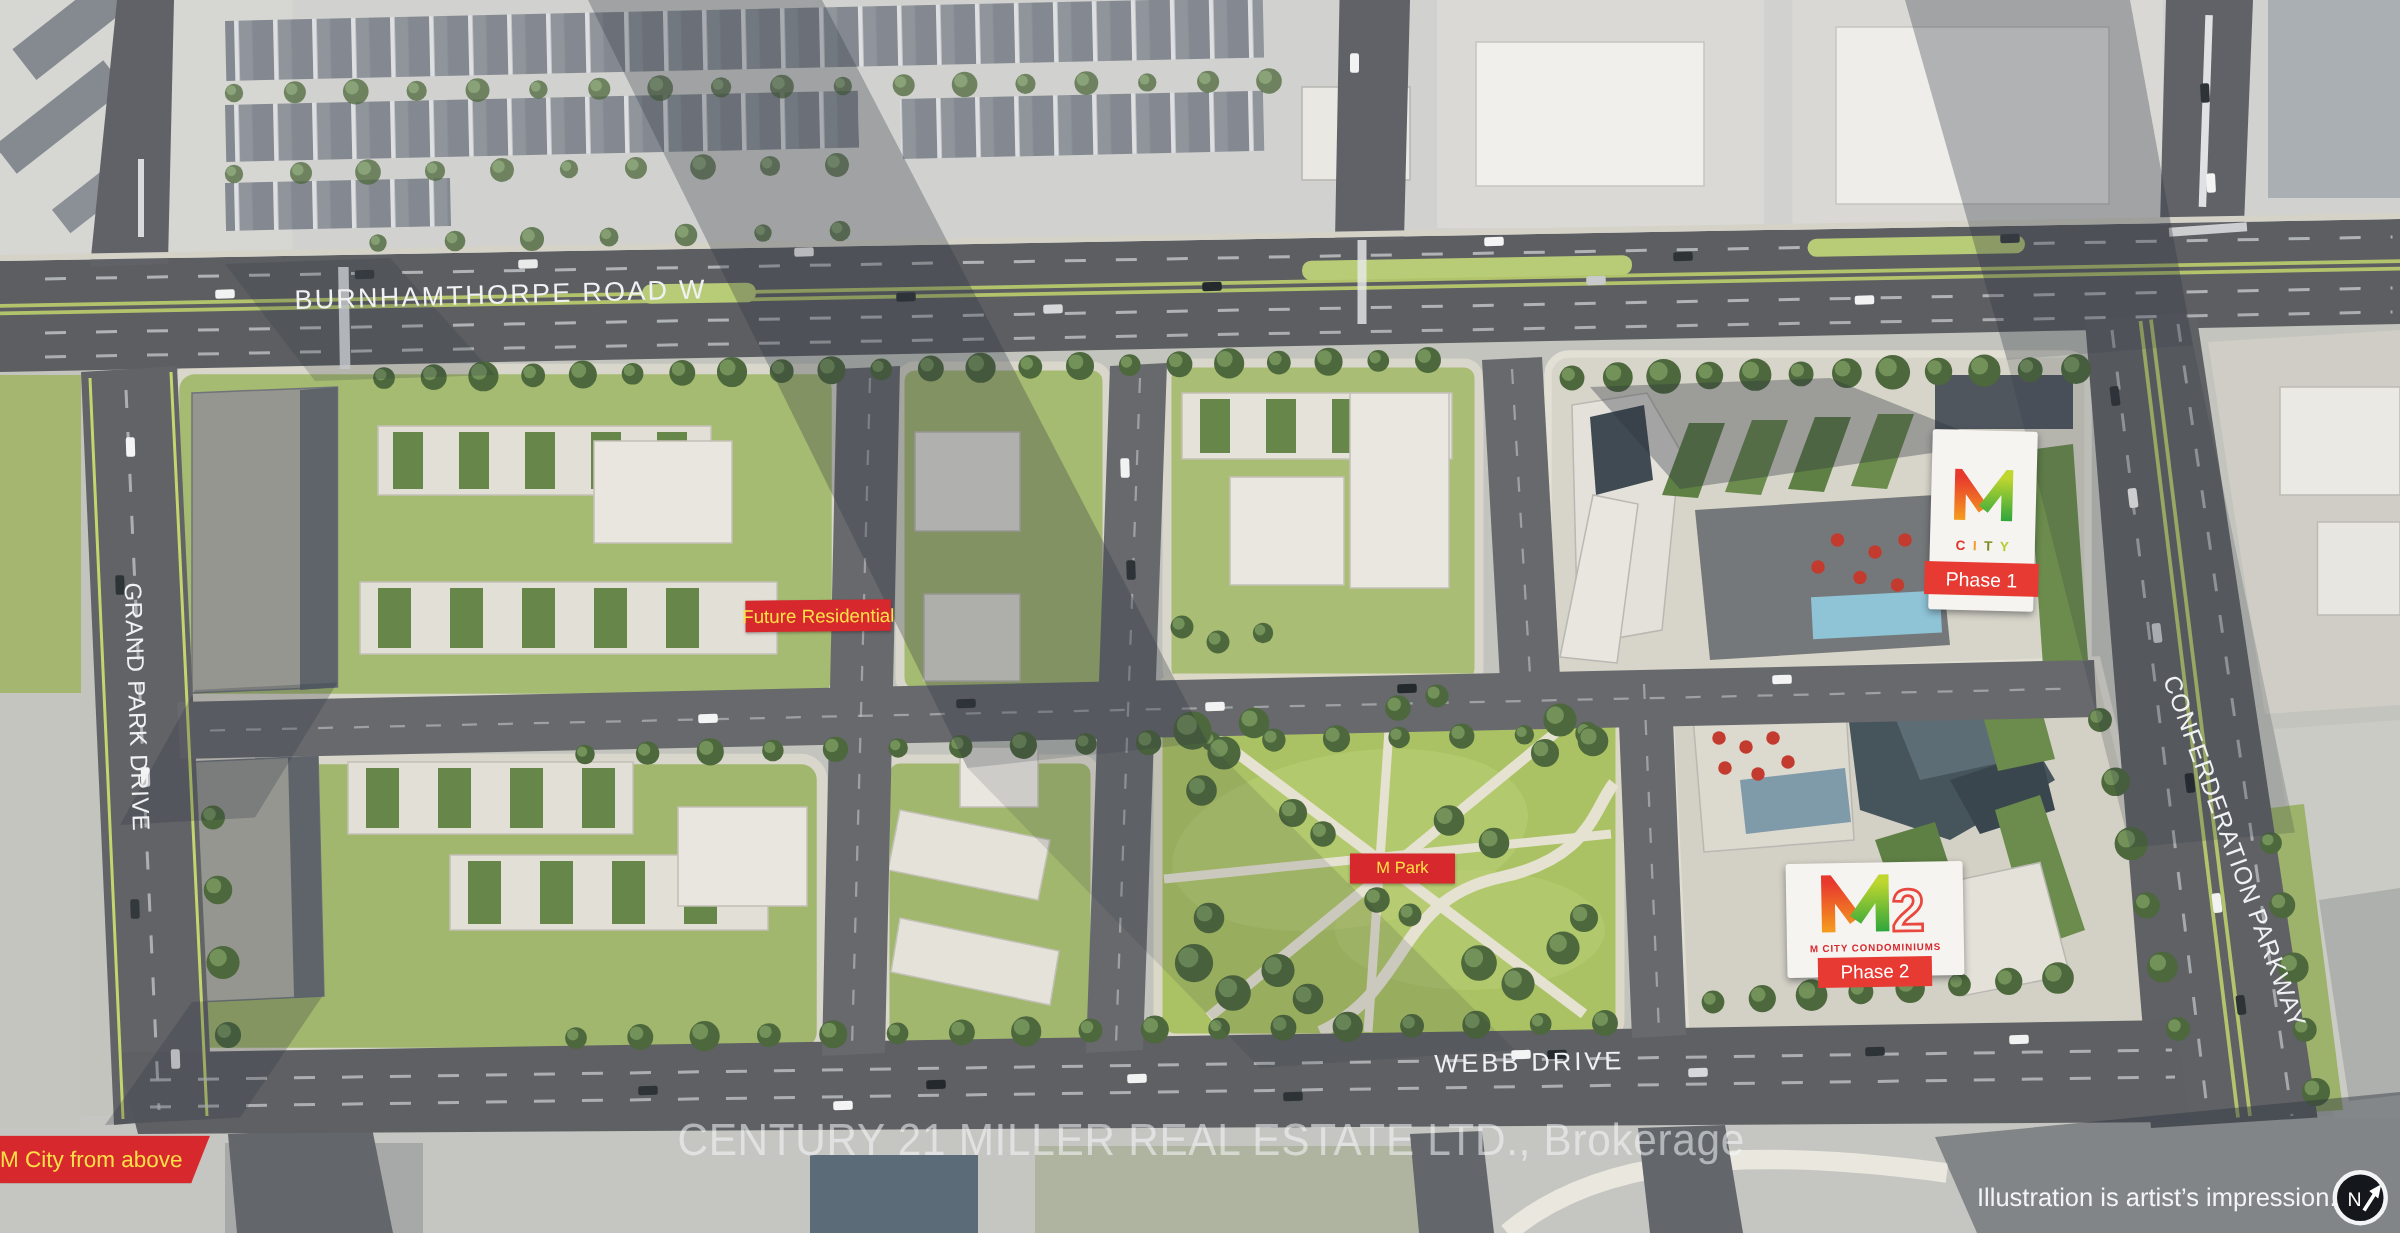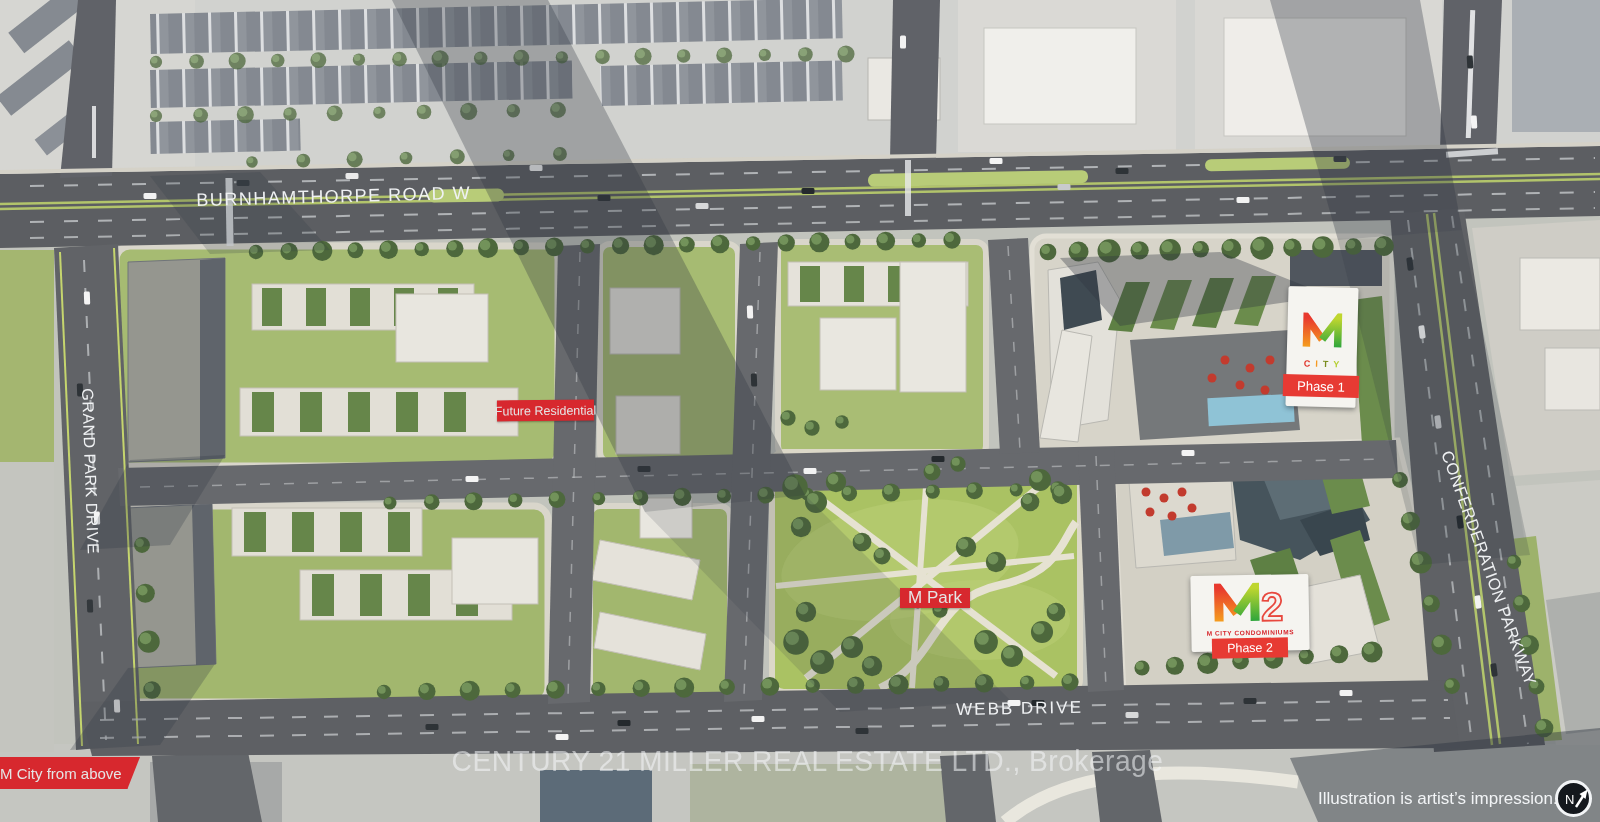--- a/index.html
+++ b/index.html
@@ -1,21 +1,21 @@
 <!DOCTYPE html>
 <html><head>
 <meta charset="utf-8">
 <style>
   html,body{margin:0;padding:0;background:#222;}
   .stage{position:relative;width:1600px;height:822px;overflow:hidden;
          background:#c2c4bd;font-family:"Liberation Sans",sans-serif;}
   .stage svg.scene{position:absolute;left:0;top:0;}
   .ov{position:absolute;white-space:nowrap;}
   .road-label{color:#eff1f3;font-weight:400;}
-  .tag{background:#d7282e;color:#e5e5e5;display:flex;align-items:center;justify-content:center;
+  .tag{background:#d7282e;color:#fde047;display:flex;align-items:center;justify-content:center;
        box-shadow:0 1px 2px rgba(0,0,0,.3);}
   .card{position:absolute;background:#f5f4f0;border-radius:2px;
         box-shadow:0 2px 5px rgba(20,25,30,.45);}
   .banner{background:#e73a33;color:#fff;display:flex;align-items:center;justify-content:center;
           font-weight:400;}
   .city-row{display:flex;justify-content:center;gap:5px;font-weight:700;font-size:9px;}
   .sub-row{color:#d7282e;font-weight:700;font-size:6.5px;letter-spacing:.6px;text-align:center;}
   .watermark{color:rgba(245,247,249,.55);font-size:30px;letter-spacing:.5px;
              transform:scaleX(.94);transform-origin:center;text-align:center;}
   .disclaimer{color:rgba(248,250,252,.95);font-size:17px;}
@@ -444,21 +444,21 @@
   <div class="ov road-label" style="left:196px;top:190px;font-size:18px;letter-spacing:1.5px;transform:rotate(-1.5deg);transform-origin:0 0;">BURNHAMTHORPE ROAD W</div>
 
   <div class="ov road-label" style="left:96px;top:388px;font-size:16px;letter-spacing:.5px;transform:rotate(88deg);transform-origin:0 0;">GRAND PARK DRIVE</div>
 
   <div class="ov road-label" style="left:1455px;top:448px;font-size:16.5px;letter-spacing:.5px;transform:rotate(70deg);transform-origin:0 0;">CONFERDERATION PARKWAY</div>
 
   <div class="ov road-label" style="left:956px;top:700px;font-size:17px;letter-spacing:2px;transform:rotate(-1deg);transform-origin:0 0;">WEBB DRIVE</div>
 
   <div class="ov tag" style="left:497px;top:400px;width:97px;height:21px;font-size:12.5px;transform:rotate(-.5deg);">Future Residential</div>
 
-  <div class="ov tag" style="left:900px;top:588px;width:70px;height:20px;font-size:17px;">M Park</div>
+  <div class="ov tag" style="left:900px;top:569px;width:70px;height:20px;font-size:11px;">M Park</div>
 
   <div class="card" style="left:1287px;top:287px;width:70px;height:120px;transform:rotate(1.5deg);">
     <svg width="40" height="38" viewBox="0 0 64 56" style="position:absolute;left:15px;top:26px;">
       <defs>
         <linearGradient id="g1r" x1="0" y1="0" x2="0" y2="1">
           <stop offset="0" stop-color="#e8392e"></stop>
             <stop offset="1" stop-color="#f59d1e"></stop>
         </linearGradient>
         <linearGradient id="g1g" x1="0" y1="0" x2="0" y2="1">
           <stop offset="0" stop-color="#bfd62f"></stop>

